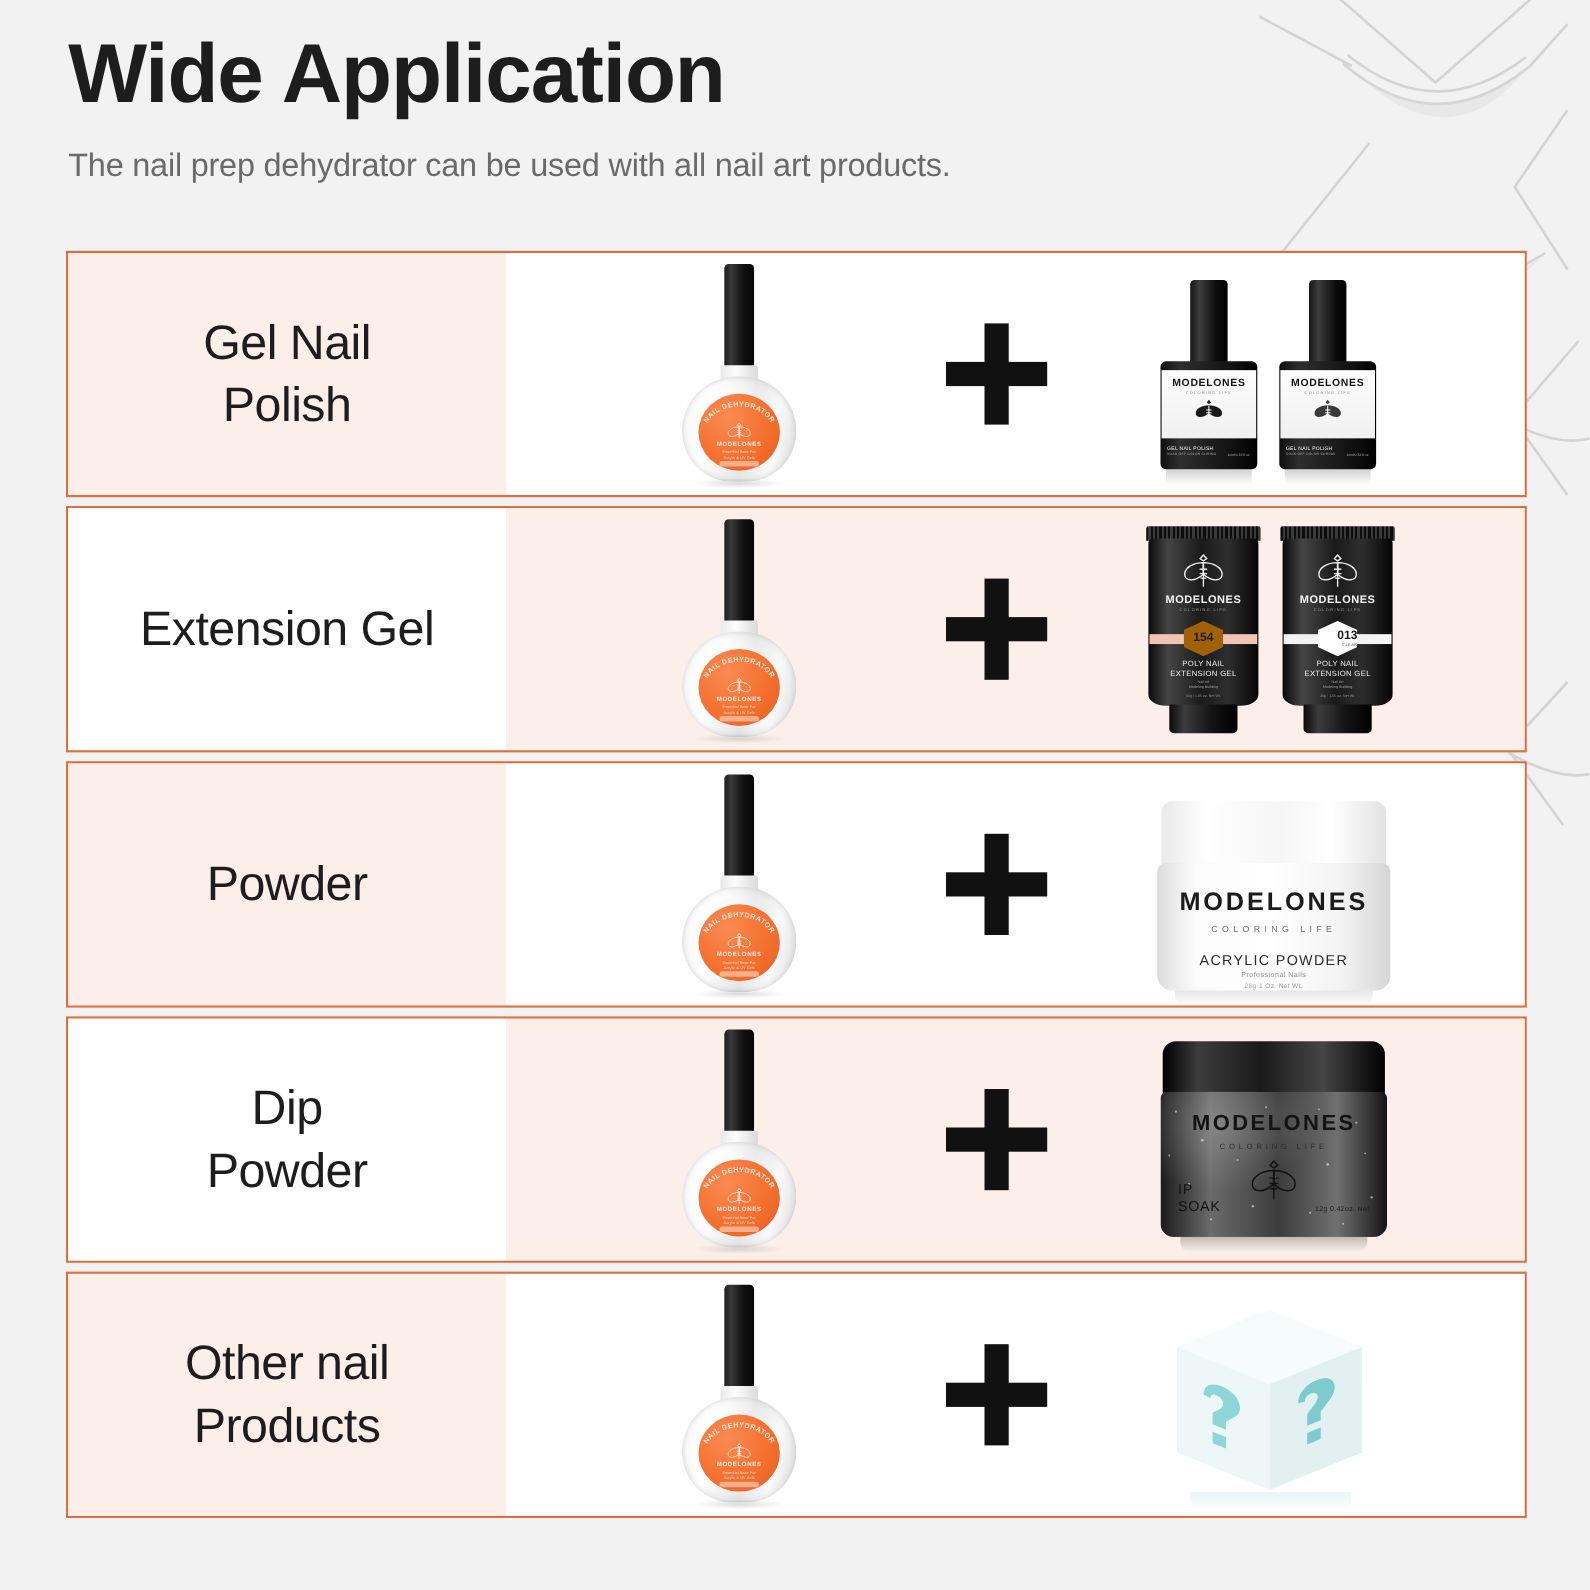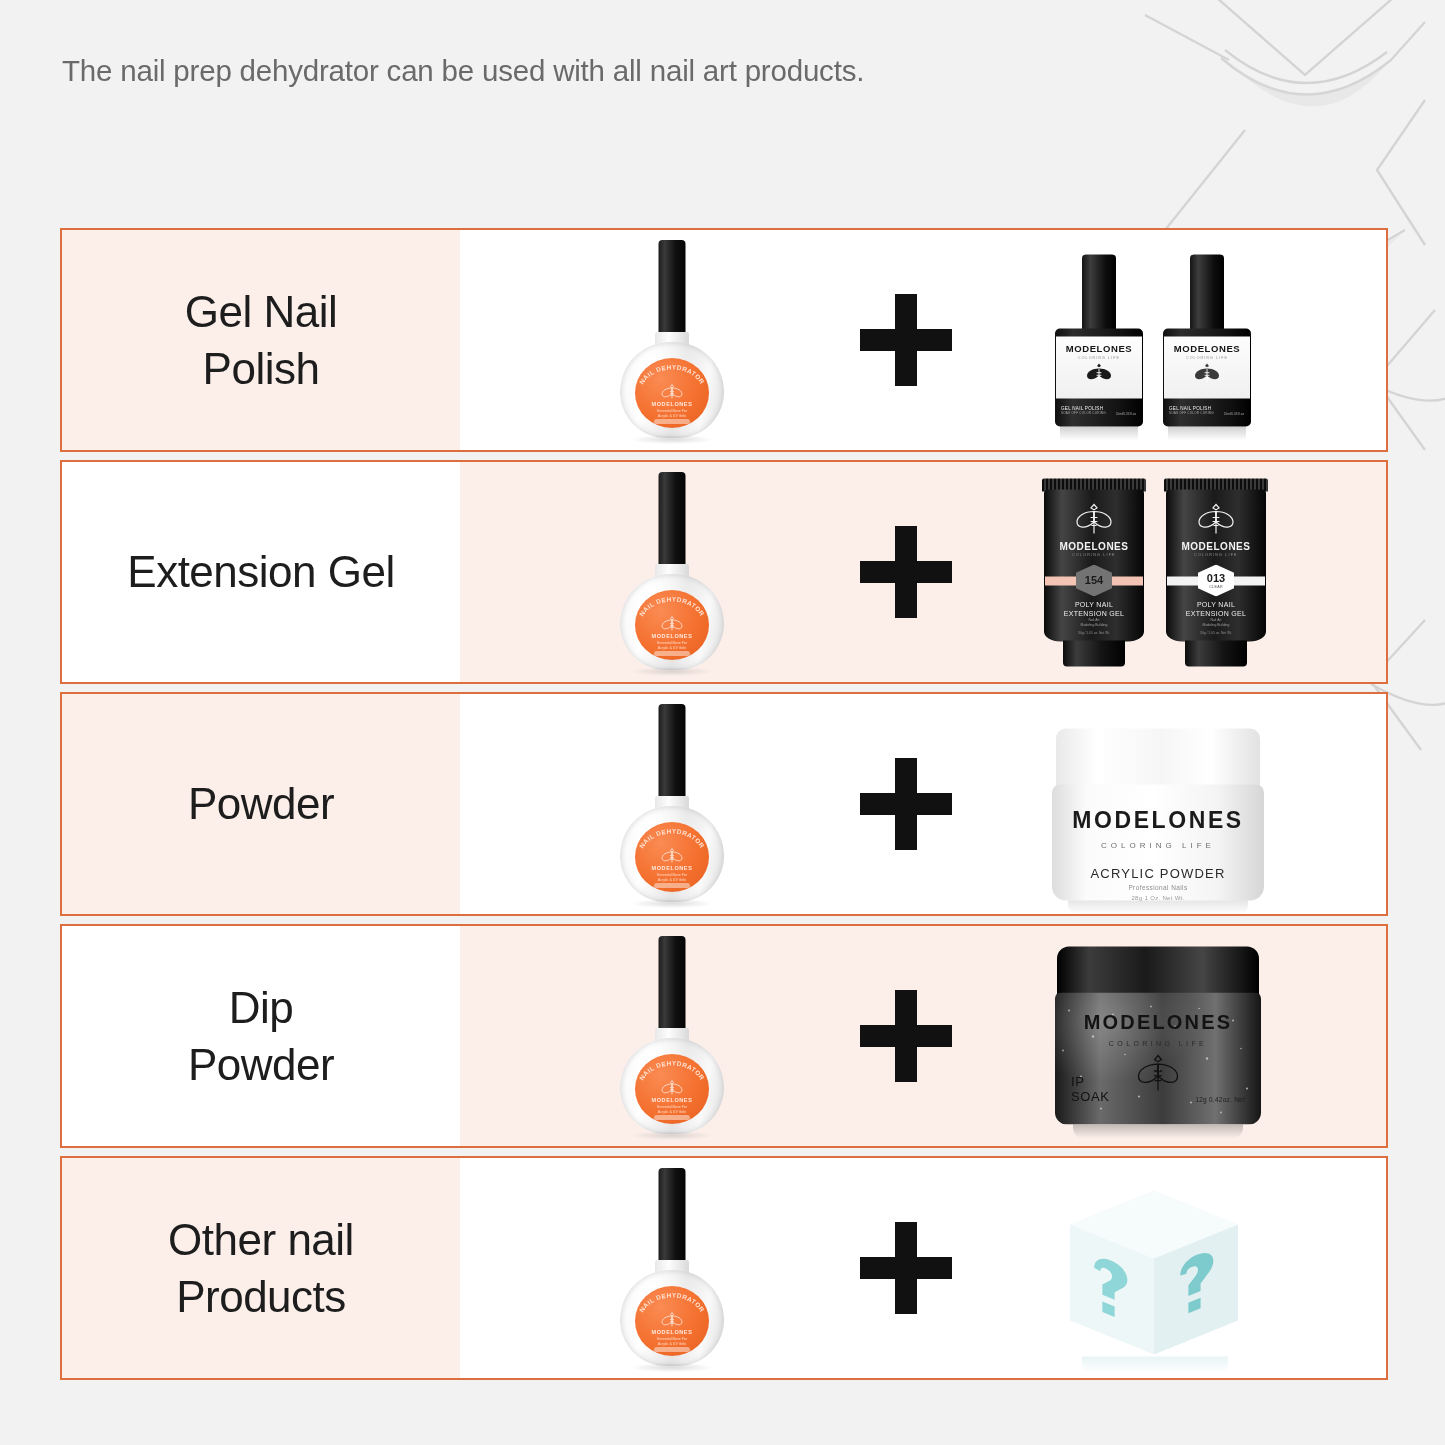--- a/index.html
+++ b/index.html
@@ -316,22 +316,22 @@
   .tube.t1 .stripe { background: #f3c3b4; }
   .tube.t2 .stripe { background: #f3f3f3; }
   .tube .hexbadge {
     position: absolute;
     left: 50%; transform: translateX(-50%);
     top: 86px; width: 36px; height: 32px;
     display: flex; flex-direction: column;
     align-items: center; justify-content: center;
     clip-path: polygon(50% 0,100% 26%,100% 74%,50% 100%,0 74%,0 26%);
   }
-  .tube.t1 .hexbadge { background: #737373; text-align: right; }
-  .tube.t2 .hexbadge { background: #ffffff; }
+  .tube.t1 .hexbadge { background: #a16207; text-align: right; }
+  .tube.t2 .hexbadge { background: #ffffff; align-items: flex-end; }
   .tube .hexbadge .num {
     font-size: 11px; font-weight: bold; color: #1b1b1b; line-height: 1;
   }
   .tube .hexbadge .sub {
     font-size: 3.6px; color: #4a4a4a; letter-spacing: .35px; margin-top: 1px;
   }
   .tube .tname {
     position: absolute;
     left: 0; right: 0; top: 121px;
     text-align: center;
@@ -476,20 +476,21 @@
     <path d="M300 640 L245 700 L296 770"></path>
     <path d="M246 704 Q300 735 330 720"></path>
   </g>
   <g fill="#dcdcdc" opacity=".45">
     <path d="M104 82 Q182 146 262 84 Q190 170 104 82Z"></path>
     <path d="M50 258 Q160 330 276 254 Q160 372 50 258Z"></path>
   </g>
 </svg>
 
 <div class="header">
+  <div class="page-title">Wide Application</div>
   <div class="page-subtitle">
     <div>The nail prep dehydrator can be used with all nail art products.</div>
   </div>
 </div>
 
 <div class="table">
 
   <div class="row">
     <div class="cell-label pink">
       <div class="label-text">

